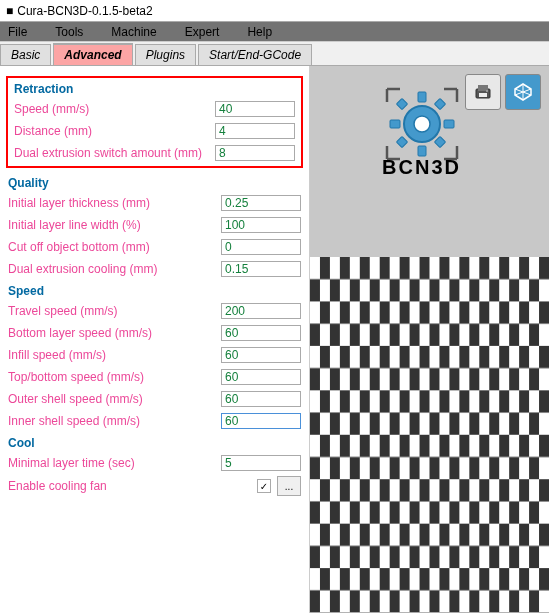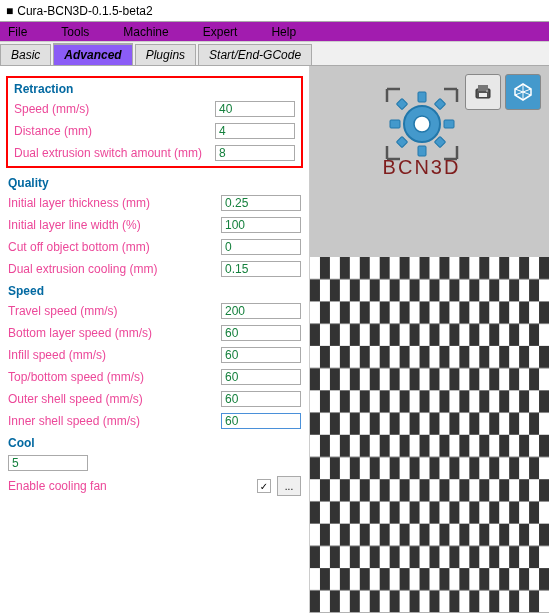--- a/index.html
+++ b/index.html
@@ -16,24 +16,24 @@
       border-bottom: 1px solid #aaa;
       padding: 2px 6px;
       font-size: 12px;
       color: #000;
       display: flex;
       align-items: center;
       gap: 4px;
       height: 22px;
     }
     .menu-bar {
-      background: #a21caf;
+      background: #737373;
       padding: 2px 4px;
       display: flex;
-      gap: 26px;
+      gap: 20px;
       height: 20px;
       align-items: center;
       border-bottom: 1px solid #ccc;
     }
     .menu-item {
       font-size: 12px;
       cursor: pointer;
       color: #000;
       padding: 1px 4px;
     }
@@ -49,21 +49,21 @@
       font-size: 12px;
       cursor: pointer;
       border: 1px solid #aaa;
       border-bottom: none;
       background: #e0e0e0;
       margin-right: 2px;
       color: #000;
       font-style: italic;
     }
     .tab.active {
-      background: #8b5cf6;
+      background: #fca5a5;
       font-weight: bold;
       border-top: 2px solid #aaa;
     }
     .main-container {
       display: flex;
       height: calc(613px - 22px - 20px - 24px);
     }
     .left-panel {
       width: 310px;
       background: #fff;
@@ -252,20 +252,21 @@
       </div>
       <div class="field-row">
         <span class="field-label">Inner shell speed (mm/s)</span>
         <input class="field-input active" type="text" value="60" style="">
       </div>
     </div>
 
     <div>
       <div class="section-header">Cool</div>
       <div class="field-row">
+        <span class="field-label">Minimal layer time (sec)</span>
         <input class="field-input" type="text" value="5" style="">
       </div>
       <div class="field-row">
         <span class="field-label">Enable cooling fan</span>
         <div style="display:flex; align-items:center; gap:3px;">
           <div class="checkbox-field">✓</div>
           <div class="dots-btn">...</div>
         </div>
       </div>
     </div>
@@ -309,21 +310,21 @@
             <rect x="54" y="16" width="8" height="8" rx="1" transform="rotate(45 58 20)"></rect>
             <rect x="16" y="54" width="8" height="8" rx="1" transform="rotate(45 20 58)"></rect>
             <rect x="54" y="54" width="8" height="8" rx="1" transform="rotate(45 58 58)"></rect>
           </g>
 
           <path d="M5,5 L5,18 M5,5 L18,5" stroke="#555" stroke-width="2.5" fill="none"></path>
           <path d="M75,5 L75,18 M75,5 L62,5" stroke="#555" stroke-width="2.5" fill="none"></path>
           <path d="M5,75 L5,62 M5,75 L18,75" stroke="#555" stroke-width="2.5" fill="none"></path>
           <path d="M75,75 L75,62 M75,75 L62,75" stroke="#555" stroke-width="2.5" fill="none"></path>
         </svg>
-        <div style="font-size:20px; font-weight:normal; color:#7f1d1d; letter-spacing:2px; margin-top:-8px;">BCN3D</div>
+        <div style="font-size:20px; font-weight:bold; color:#000000; letter-spacing:2px; margin-top:-8px;">BCN3D</div>
       </div>
 
       <svg style="position:absolute; bottom:0; left:0; width:100%; height:65%;" viewBox="0 0 240 160" preserveAspectRatio="none">
         <defs>
           <pattern id="checker" x="0" y="0" width="20" height="20" patternUnits="userSpaceOnUse">
             <rect x="0" y="0" width="10" height="10" fill="#fff"></rect>
             <rect x="10" y="10" width="10" height="10" fill="#fff"></rect>
             <rect x="10" y="0" width="10" height="10" fill="#333"></rect>
             <rect x="0" y="10" width="10" height="10" fill="#333"></rect>
           </pattern>

